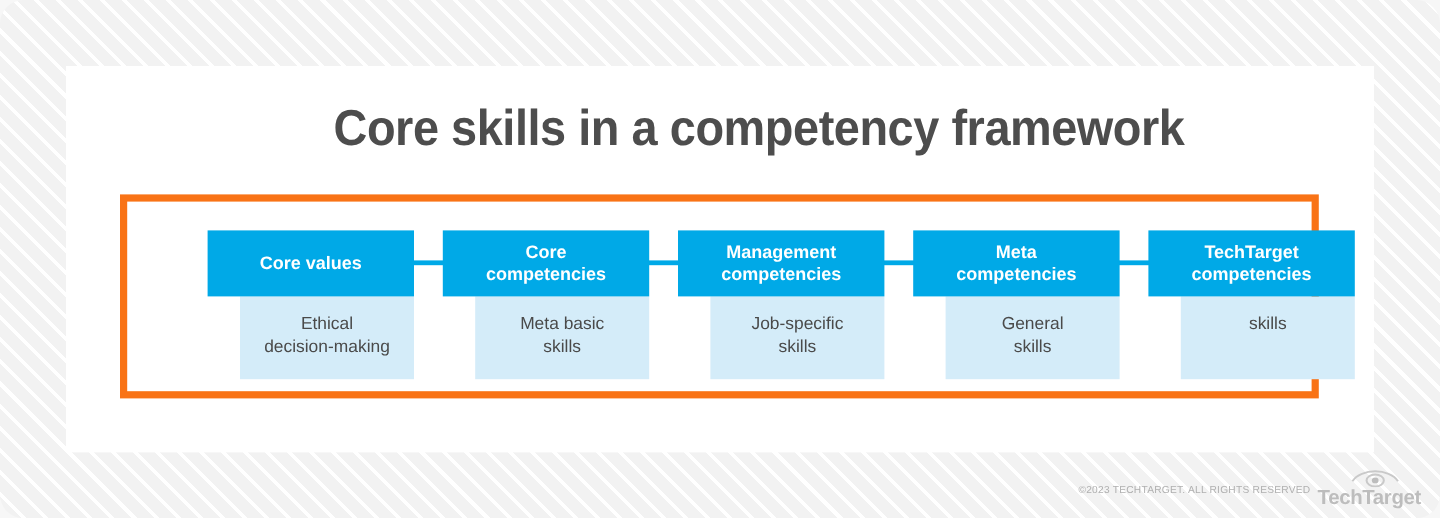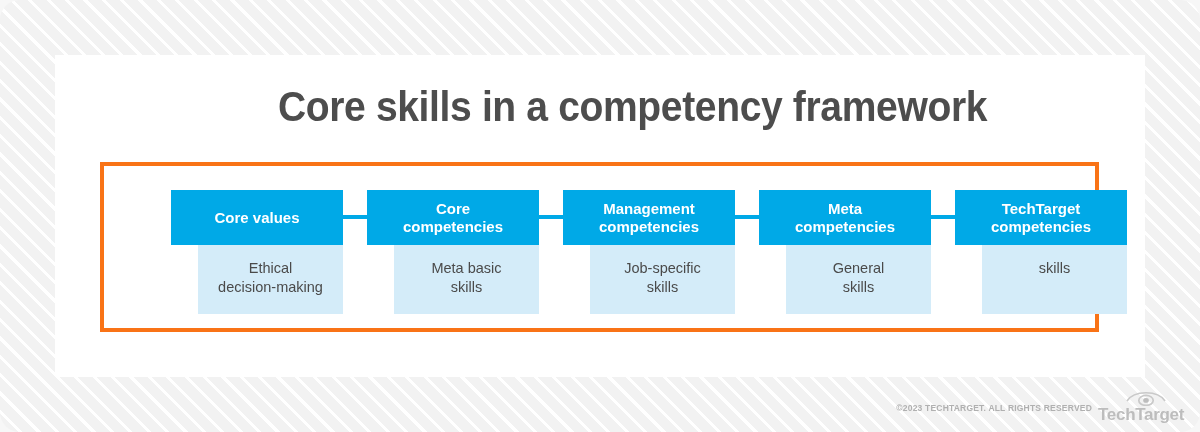--- a/index.html
+++ b/index.html
@@ -58,21 +58,21 @@
     white-space: nowrap;
   }
 
   
   #panel {
     position: absolute;
     left: 45px;
     top: 107px;
     width: 999px;
     height: 170px;
-    border: 4px solid #f97316;
+    border: 6px solid #f97316;
     box-sizing: border-box;
   }
 
   
   #boxrow {
     position: absolute;
     left: 67px;
     top: 24px;
     width: 956px;
     height: 124px;
@@ -150,21 +150,21 @@
     width: 1200px;
     height: 36px;
   }
 
   #copyright {
     position: absolute;
     right: 108px;
     top: 7px;
     font-size: 8.5px;
     letter-spacing: 0.2px;
-    font-weight: bold;
+    font-weight: normal;
     color: #b0b0b0;
     white-space: nowrap;
   }
 
   #logo {
     position: absolute;
     right: 10px;
     top: -8px;
     width: 92px;
     height: 42px;

